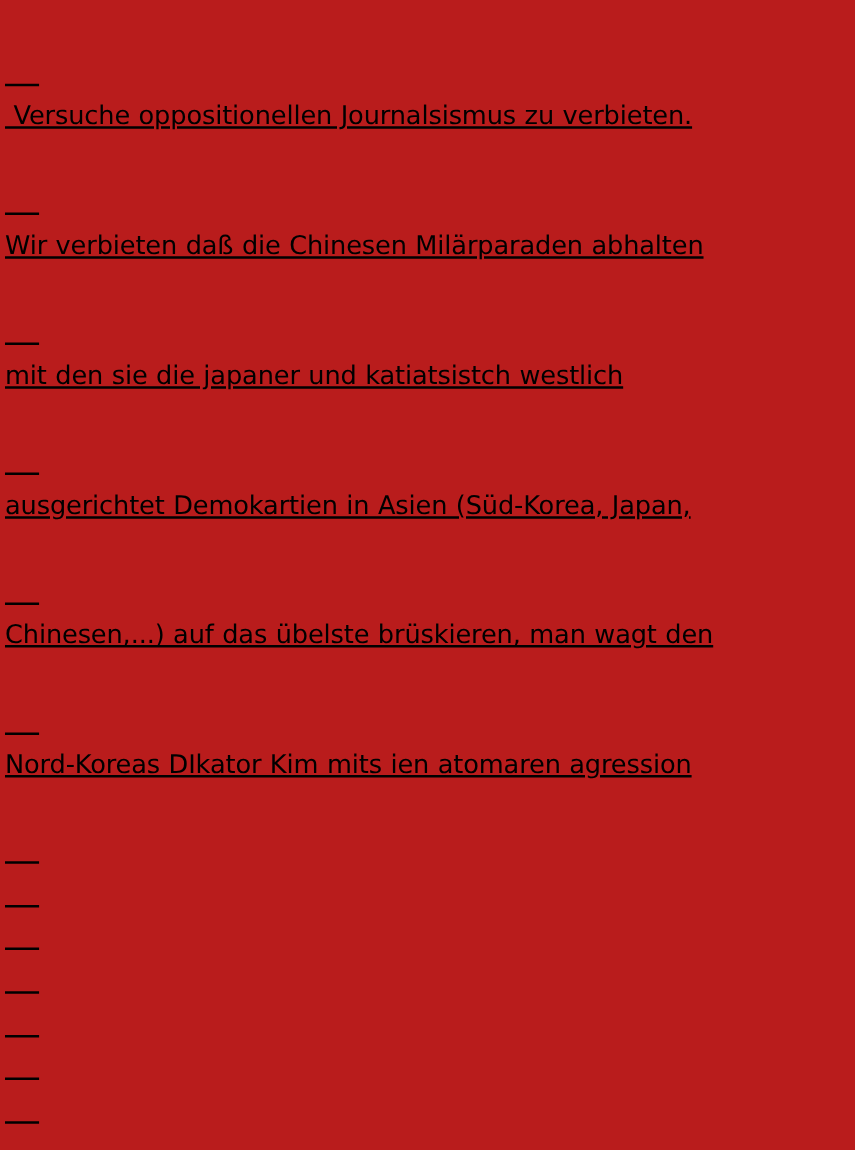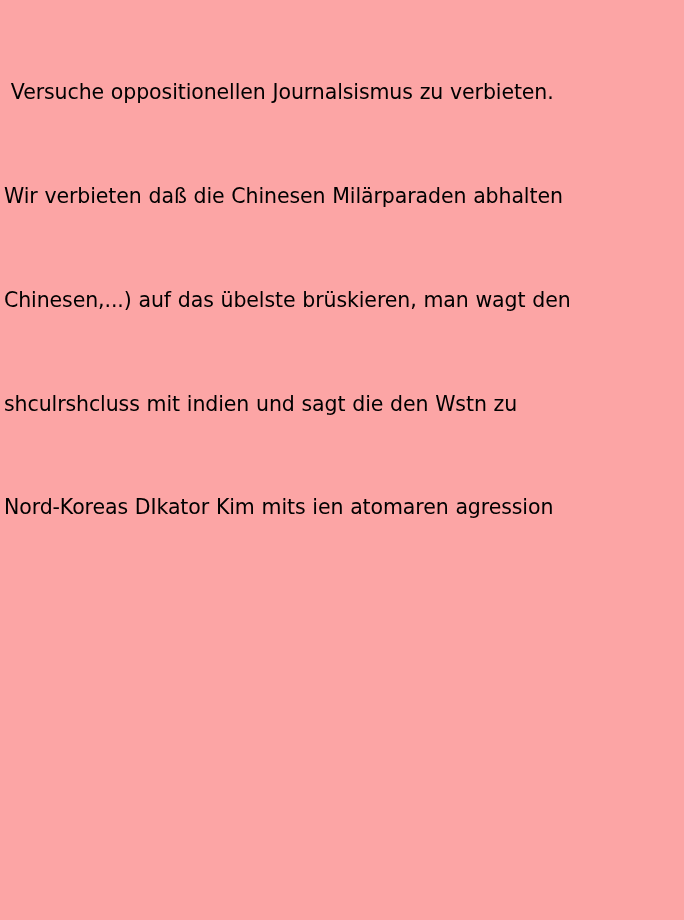--- a/index.html
+++ b/index.html
@@ -11,21 +11,22 @@
     width: 684px;
     height: 920px;
     overflow: hidden;
     font-family: "DejaVu Sans", sans-serif;
   }
   .page {
     width: 684px;
     height: 920px;
     box-sizing: border-box;
     padding: 6px 4px 0 4px;
-    background: #fca5a5;
+    background: #b91c1c;
+    text-decoration: underline;
   }
   .doc-body {
     font-family: "DejaVu Sans", sans-serif;
     font-size: 20.5px;
     line-height: 34.6px;
     color: #000000;
     letter-spacing: -0.1px;
     word-spacing: 0.4px;
     text-align: left;
     white-space: pre-wrap;
@@ -35,22 +36,23 @@
     white-space: pre;
   }
 </style>
 </head>
 <body>
 
 <div class="page">
   <div class="doc-body">
     <span class="doc-line"> Versuche oppositionellen Journalsismus zu verbieten.</span>
     <span class="doc-line">Wir verbieten daß die Chinesen Milärparaden abhalten</span>
+    <span class="doc-line">mit den sie die japaner und katiatsistch westlich</span>
+    <span class="doc-line">ausgerichtet Demokartien in Asien (Süd-Korea, Japan,</span>
     <span class="doc-line">Chinesen,...) auf das übelste brüskieren, man wagt den</span>
-    <span class="doc-line">shculrshcluss mit indien und sagt die den Wstn zu</span>
     <span class="doc-line">Nord-Koreas DIkator Kim mits ien atomaren agression</span>
     
     
     
     
     
     
     
     
     

